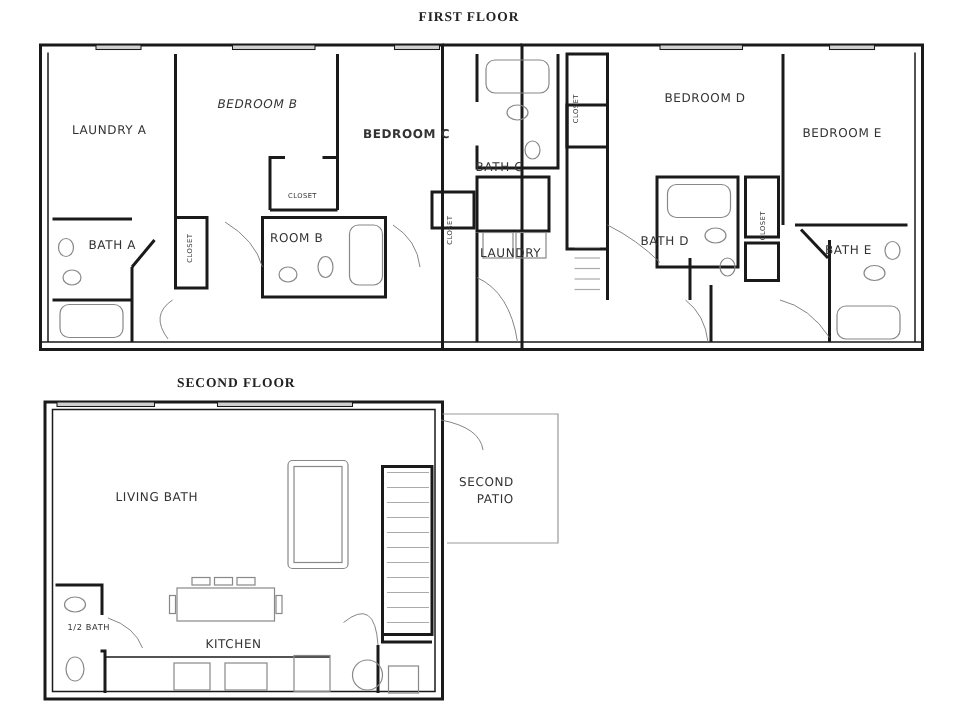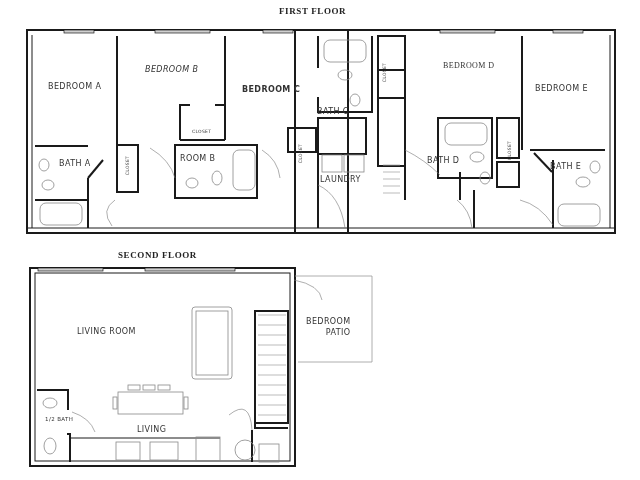--- a/index.html
+++ b/index.html
@@ -164,38 +164,38 @@
       <line x1="383" y1="193" x2="400" y2="193"></line>
     </g>
 
     <polyline points="295,276 372,276 372,362 298,362" stroke="#999"></polyline>
   </g>
 </svg>
 
 <div class="title" style="left:279px;top:6px;">FIRST FLOOR</div>
 <div class="title" style="left:118px;top:250px;">SECOND FLOOR</div>
 
-<div class="lbl" style="left:48px;top:81px;">BEDROOM A</div>
+<div class="lbl" style="left:48px;top:81px;">LAUNDRY A</div>
 <div class="lbl" style="left:145px;top:64px;font-style:italic;">BEDROOM B</div>
 <div class="lbl" style="left:242px;top:84px;font-weight:bold;">BEDROOM C</div>
-<div class="lbl" style="left:443px;top:60px;font-family:Liberation Serif, serif;">BEDROOM D</div>
+<div class="lbl" style="left:443px;top:60px;">BEDROOM D</div>
 <div class="lbl" style="left:535px;top:83px;">BEDROOM E</div>
 
 <div class="lbl" style="left:59px;top:158px;">BATH A</div>
 <div class="lbl" style="left:180px;top:153px;">ROOM B</div>
 <div class="lbl" style="left:317px;top:106px;">BATH C</div>
 <div class="lbl" style="left:427px;top:155px;">BATH D</div>
 <div class="lbl" style="left:550px;top:161px;">BATH E</div>
-<div class="lbl" style="left:320px;top:174px;">LAUNDRY</div>
+<div class="lbl" style="left:320px;top:163px;">LAUNDRY</div>
 
 <div class="lbl sm" style="left:192px;top:126px;">CLOSET</div>
 <div class="lbl sm vert" style="left:118px;top:160px;">CLOSET</div>
 <div class="lbl sm vert" style="left:291px;top:148px;">CLOSET</div>
 <div class="lbl sm vert" style="left:375px;top:67px;">CLOSET</div>
 <div class="lbl sm vert" style="left:500px;top:145px;">CLOSET</div>
 
-<div class="lbl" style="left:77px;top:326px;">LIVING ROOM</div>
-<div class="lbl" style="left:137px;top:424px;">LIVING</div>
+<div class="lbl" style="left:77px;top:326px;">LIVING BATH</div>
+<div class="lbl" style="left:137px;top:424px;">KITCHEN</div>
 <div class="lbl" style="left:45px;top:414px;font-size:5.5px;">1/2 BATH</div>
 <div style="position:absolute;left:306px;top:316px;text-align:center;">
-  <div class="lbl" style="position:static;">BEDROOM</div>
+  <div class="lbl" style="position:static;">SECOND</div>
   <div class="lbl" style="position:static;text-align:right;">PATIO</div>
 </div>
 
 </body></html>

